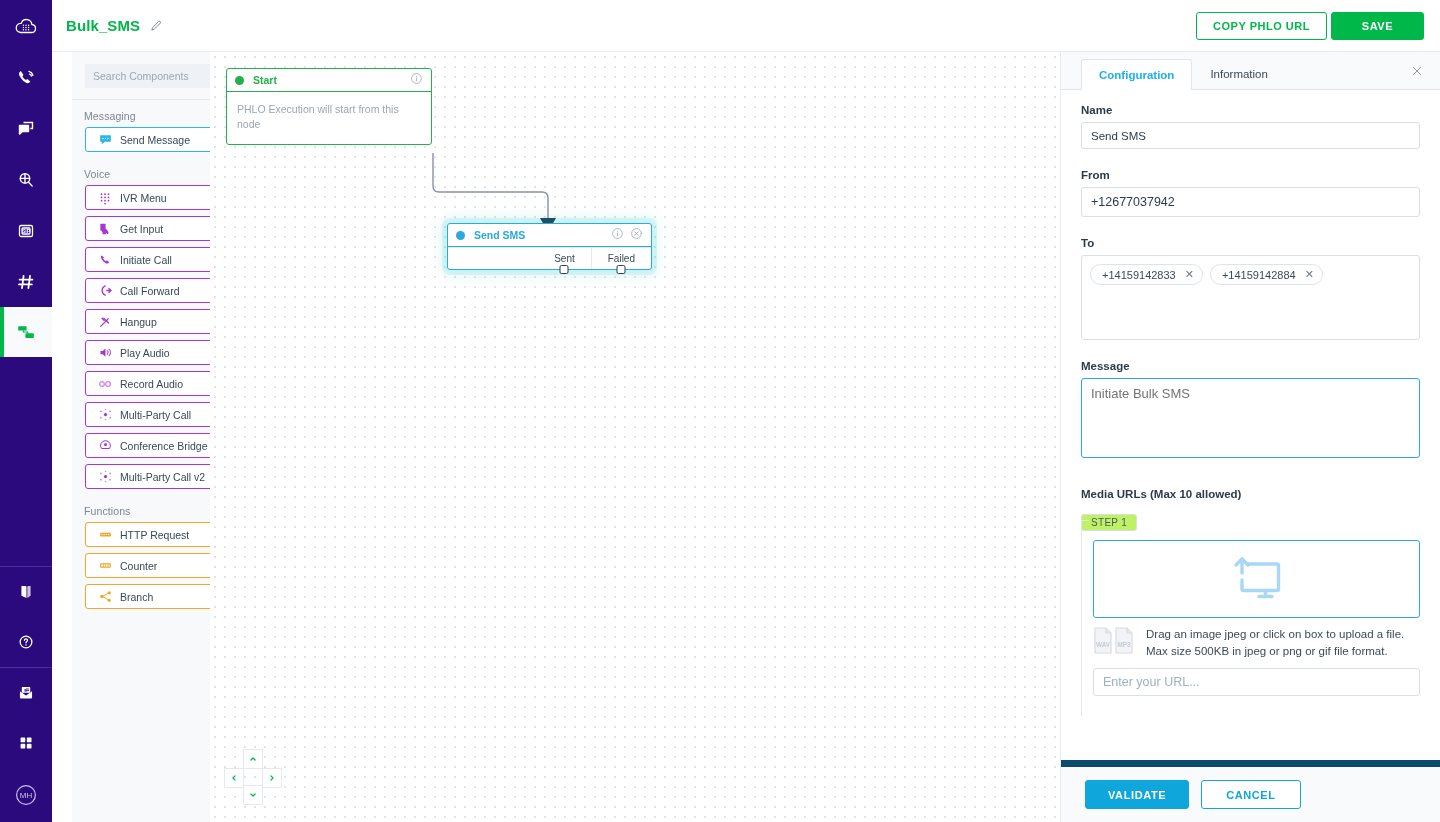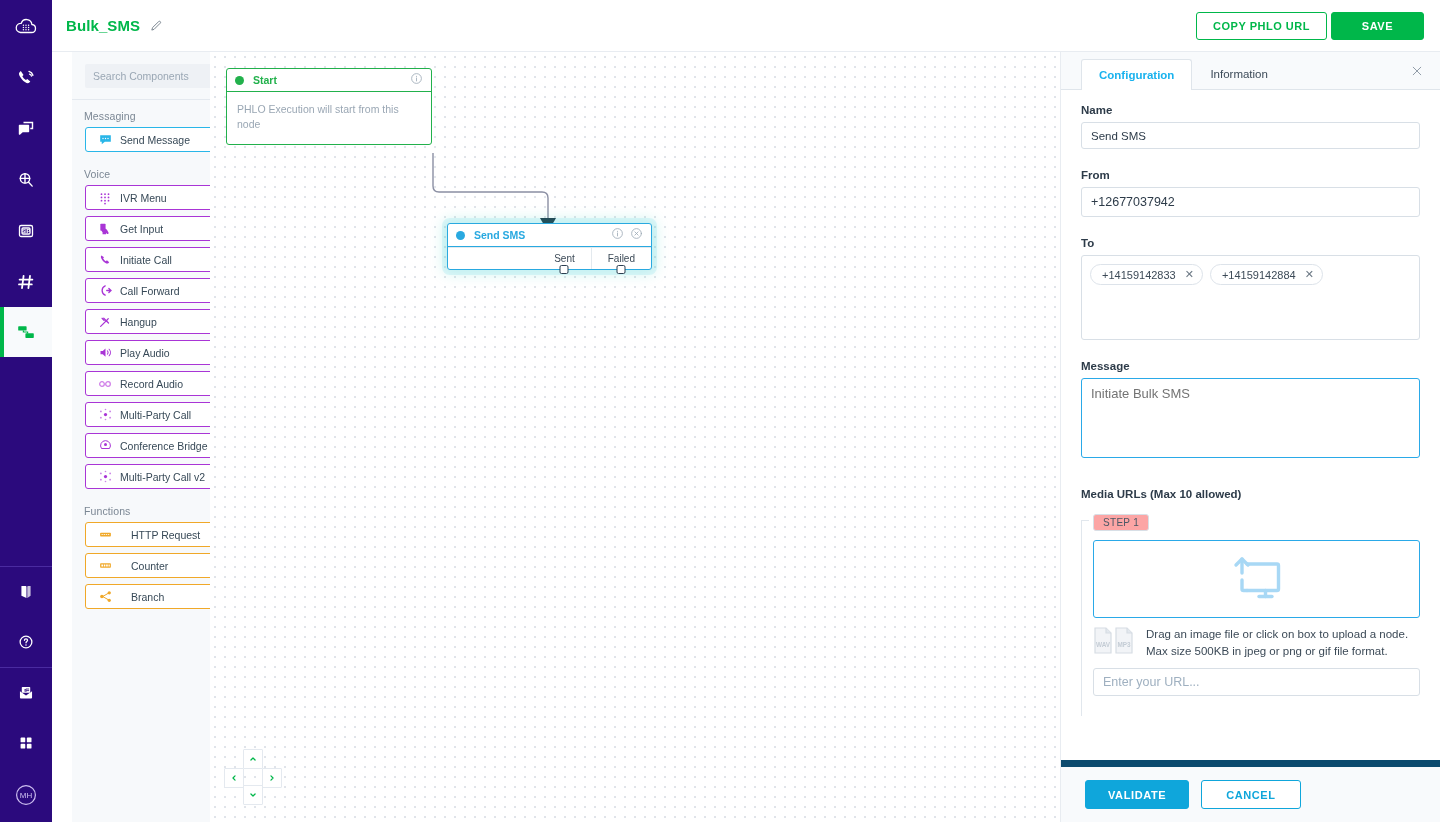--- a/index.html
+++ b/index.html
@@ -79,21 +79,21 @@
   }
   .pal-item {
     height: 25px; margin: 0 13px 6px 13px; background: #ffffff;
     border-radius: 3px; display: flex; align-items: center;
     padding-left: 8px; cursor: grab;
   }
   .pal-item .pi-icon { width: 22px; display: flex; align-items: center; justify-content: center; }
   .pal-item .pi-label { font-size: 10.5px; color: #374957; margin-left: 4px; }
   .pal-item.blue { border: 1px solid #29b6e8; }
   .pal-item.purple { border: 1px solid #a935d6; }
-  .pal-item.orange { border: 1px solid #f0a828; gap: 11px; }
+  .pal-item.orange { border: 1px solid #f0a828; }
 
   
   .canvas {
     position: absolute; left: 210px; top: 52px; right: 380px; bottom: 0;
     background-color: #ffffff;
     background-image: radial-gradient(circle, #e0e4ea 0.8px, transparent 0.9px);
     background-size: 10px 10px;
     overflow: hidden;
   }
 
@@ -206,23 +206,23 @@
   .step-wrap { position: relative; padding-left: 0; margin-top: 12px; }
   .step-wrap::before {
     content: ""; position: absolute; left: 0; top: 8px; bottom: -20px; width: 1px;
     background: #e1e7ed;
   }
   .step-wrap::after {
     content: ""; position: absolute; left: 0; top: 8px; width: 8px; height: 1px;
     background: #e1e7ed;
   }
   .step-badge {
-    display: inline-block; margin-left: 12px; border: 1px solid #d8dfe6;
+    display: inline-block; margin-left: 0; border: 1px solid #d8dfe6;
     border-radius: 3px; padding: 2px 9px; font-size: 10px; color: #4a5866;
-    background: #fca5a5; letter-spacing: .3px;
+    background: #bef264; letter-spacing: .3px;
   }
   .dropzone {
     margin: 9px 0 0 12px; height: 78px; border: 1px solid #2aa9e8; border-radius: 3px;
     display: flex; align-items: center; justify-content: center; cursor: pointer;
   }
   .dz-row { display: flex; align-items: flex-start; margin: 8px 0 0 12px; gap: 9px; }
   .dz-text { font-size: 11.5px; color: #3c4a57; line-height: 1.45; }
   .url-input {
     margin: 8px 0 0 12px; width: calc(100% - 12px); height: 28px;
     border: 1px solid #d8dfe6; border-radius: 3px; padding: 0 9px;
@@ -737,21 +737,21 @@
             <svg width="44" height="30" viewBox="0 0 44 30" fill="none">
               <path d="M2 2h11l5 5v20H2z" fill="#f2f4f7" stroke="#d6dce3" stroke-width="1.2"></path>
               <path d="M13 2v5h5" fill="#e3e8ee" stroke="#d6dce3" stroke-width="1.2"></path>
               <text x="10" y="21" font-size="6.4" fill="#c4ccd5" text-anchor="middle" font-family="Liberation Sans, sans-serif" font-weight="bold">WAV</text>
               <path d="M23 2h11l5 5v20H23z" fill="#f2f4f7" stroke="#d6dce3" stroke-width="1.2"></path>
               <path d="M34 2v5h5" fill="#e3e8ee" stroke="#d6dce3" stroke-width="1.2"></path>
               <text x="31" y="21" font-size="6.4" fill="#c4ccd5" text-anchor="middle" font-family="Liberation Sans, sans-serif" font-weight="bold">MP3</text>
             </svg>
           </span>
           <span class="dz-text">
-            <span>Drag an image file or click on box to upload a node.</span><br>
+            <span>Drag an image jpeg or click on box to upload a file.</span><br>
             <span>Max size 500KB in jpeg or png or gif file format.</span>
           </span>
         </div>
 
         <input class="url-input" type="text" placeholder="Enter your URL..." style="">
       </div>
     </div>
 
     <div class="panel-footer">
       <button class="btn-validate">VALIDATE</button>

